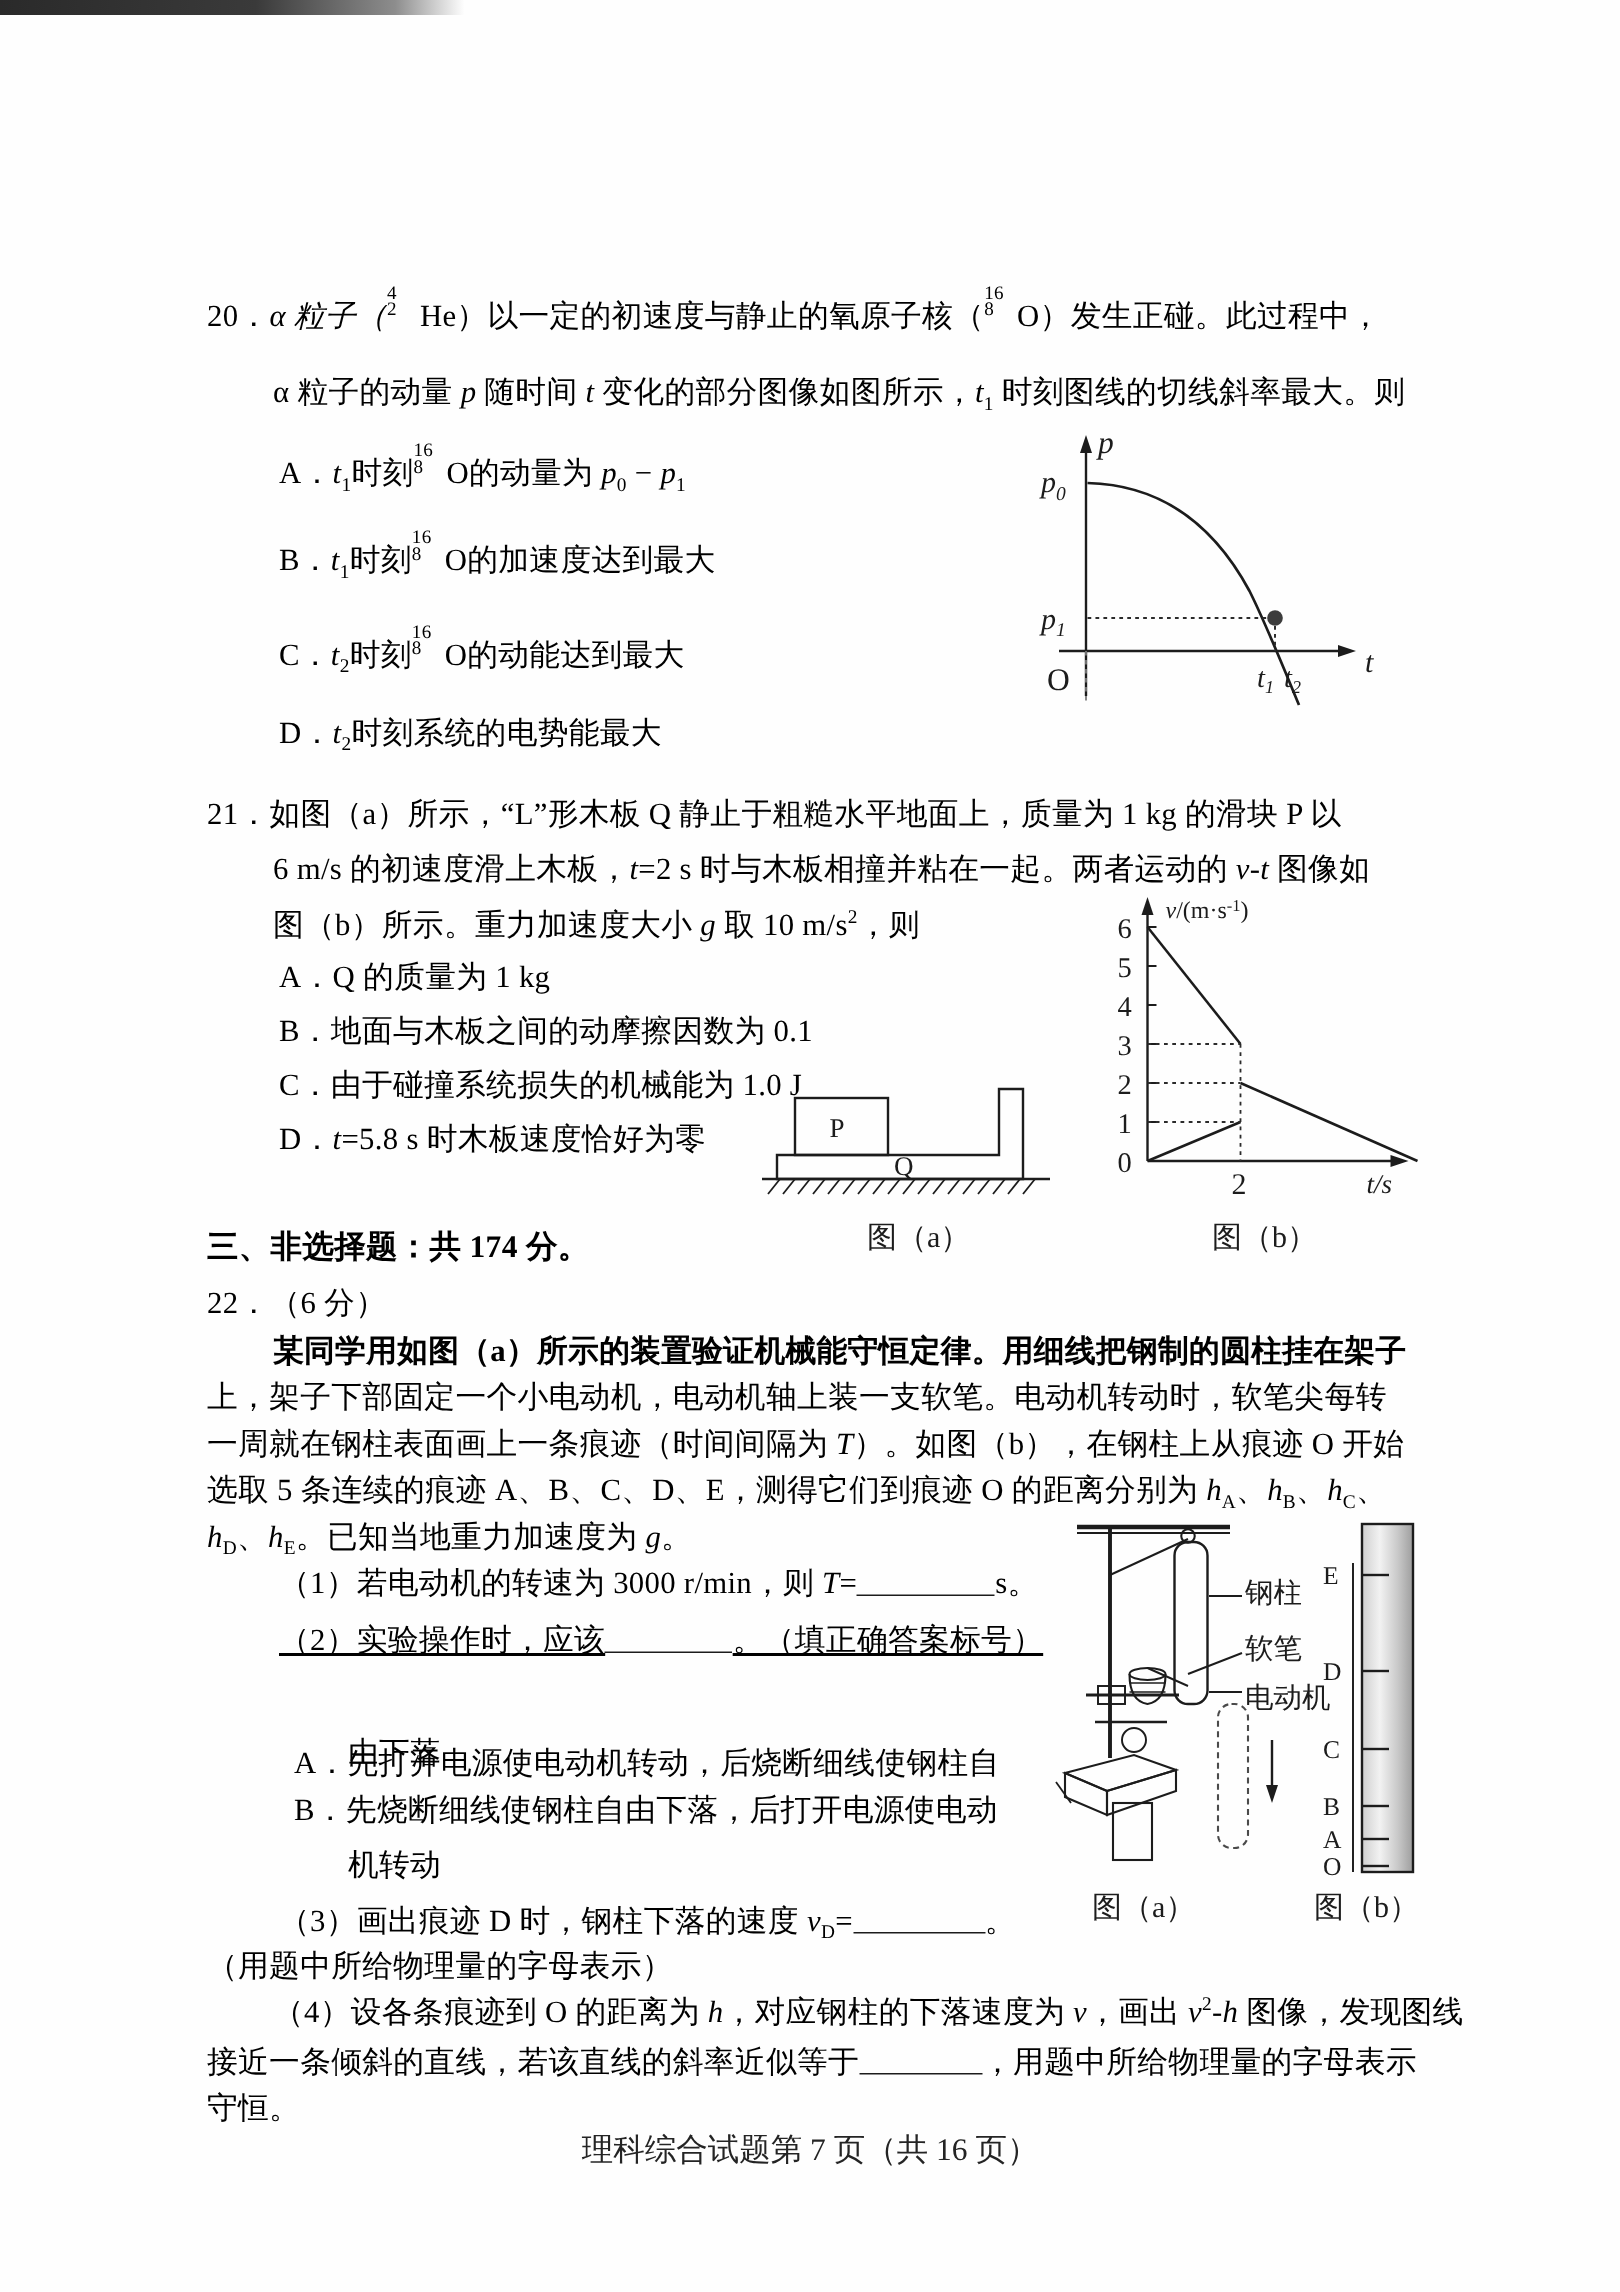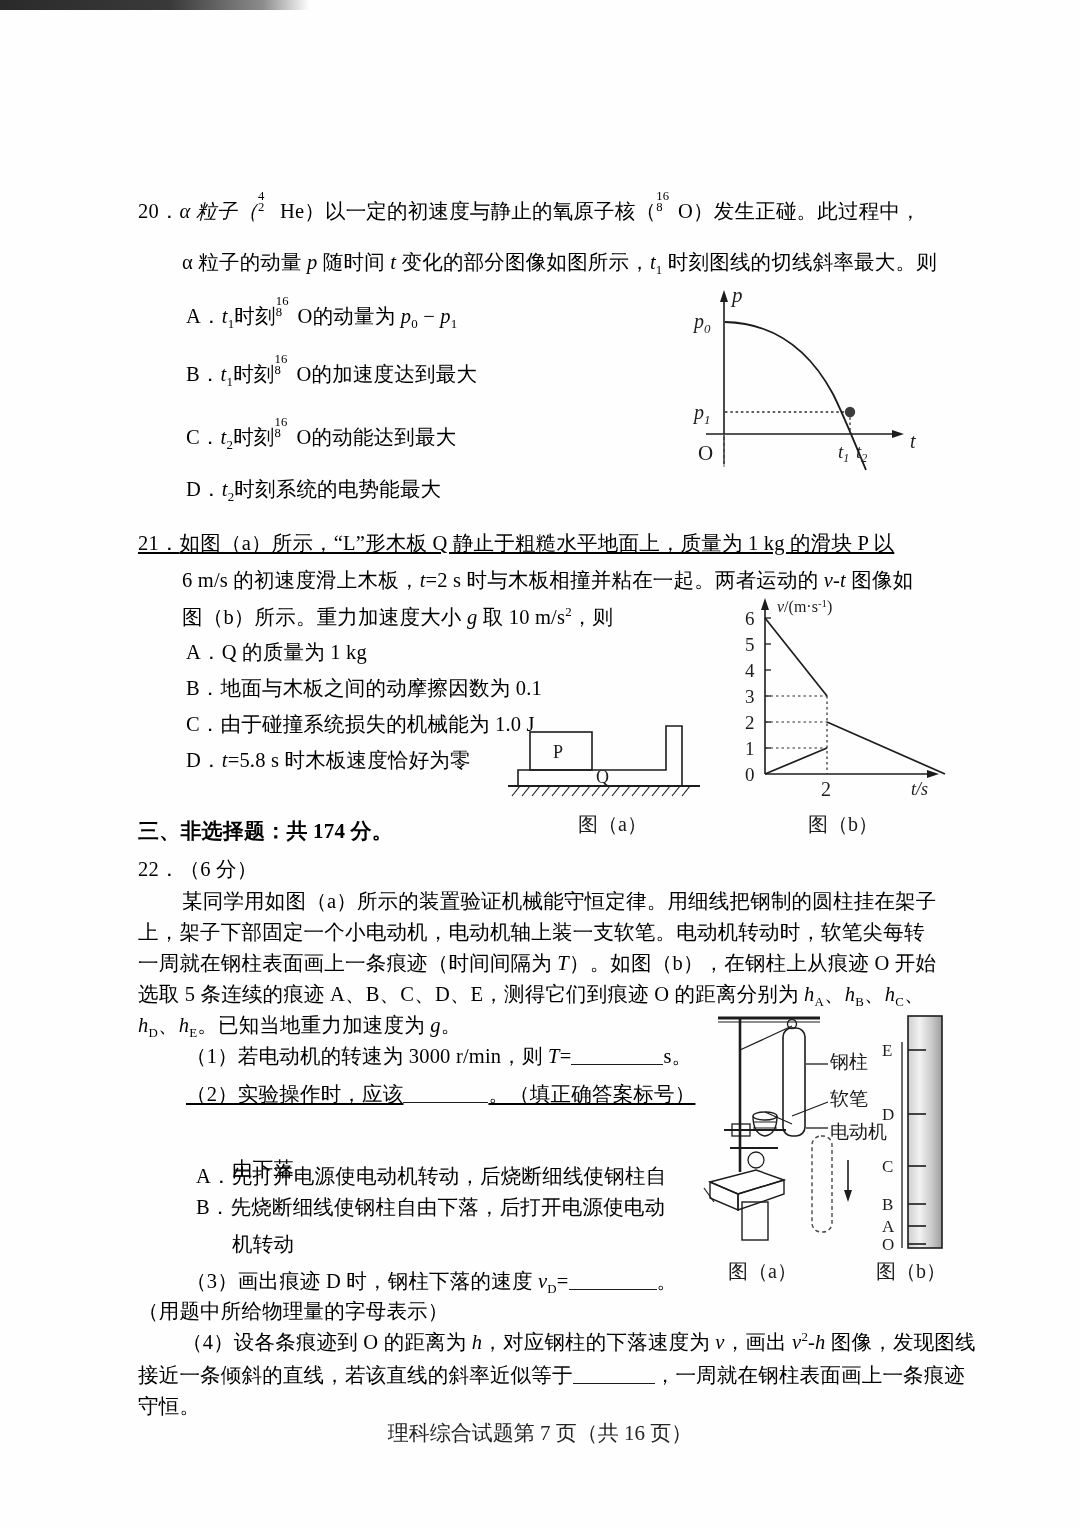--- a/index.html
+++ b/index.html
@@ -149,21 +149,21 @@
     <text x="44" y="20" font-family="Liberation Serif, serif" font-size="21" font-style="italic" fill="#1c1c1c">p</text>
     <text x="222" y="166" font-family="Liberation Serif, serif" font-size="20" font-style="italic" fill="#1c1c1c">t</text>
     <text x="6" y="46" font-family="Liberation Serif, serif" font-size="20" font-style="italic" fill="#1c1c1c">p<tspan font-size="13" dy="5">0</tspan></text>
     <text x="6" y="137" font-family="Liberation Serif, serif" font-size="20" font-style="italic" fill="#1c1c1c">p<tspan font-size="13" dy="5">1</tspan></text>
     <text x="10" y="178" font-family="Liberation Serif, serif" font-size="21" fill="#1c1c1c">O</text>
     <text x="150" y="176" font-family="Liberation Serif, serif" font-size="19" font-style="italic" fill="#1c1c1c">t<tspan font-size="12" dy="4">1</tspan></text>
     <text x="168" y="176" font-family="Liberation Serif, serif" font-size="19" font-style="italic" fill="#1c1c1c">t<tspan font-size="12" dy="4">2</tspan></text>
   </svg>
 </div>
 
-<div class="blk txt" style="left:138px; top:524px;text-decoration:underline;">
+<div class="blk txt" style="left:138px; top:524px;">
   <span>21．</span><span>如图（a）所示，“L”形木板 Q 静止于粗糙水平地面上，质量为 1 kg 的滑块 P 以</span>
 </div>
 
 <div class="blk txt" style="left:182px; top:561px;">
   <span>6 m/s 的初速度滑上木板，</span><span class="it">t</span><span>=2 s 时与木板相撞并粘在一起。两者运动的 </span><span class="it">v-t</span><span> 图像如</span>
 </div>
 
 <div class="blk txt" style="left:182px; top:598px;">
   <span>图（b）所示。重力加速度大小 </span><span class="it">g</span><span> 取 10 m/s</span><sup>2</sup><span>，则</span>
 </div>
@@ -252,21 +252,21 @@
     <text x="52" y="24" font-family="Liberation Serif, serif" font-size="16" fill="#1c1c1c"><tspan font-style="italic">v</tspan>/(m·s<tspan font-size="11" dy="-5">-1</tspan><tspan dy="5">)</tspan></text>
     <text x="186" y="207" font-family="Liberation Serif, serif" font-size="18" font-style="italic" fill="#1c1c1c">t/s</text>
   </svg>
 </div>
 <div class="cap" style="left:808px; top:811px;">图（b）</div>
 
 <div class="blk txt bold" style="left:138px; top:812px; font-size:21px;">三、非选择题：共 174 分。</div>
 
 <div class="blk txt" style="left:138px; top:850px;">22．（6 分）</div>
 
-<div class="blk txt" style="left:182px; top:882px;">某同学用如图（a）所示的装置验证机械能守恒定律。用细线把钢制的圆柱挂在架子</div>
+<div class="blk txt" style="left:182px; top:882px;font-weight:bold;">某同学用如图（a）所示的装置验证机械能守恒定律。用细线把钢制的圆柱挂在架子</div>
 <div class="blk txt" style="left:138px; top:913px;">上，架子下部固定一个小电动机，电动机轴上装一支软笔。电动机转动时，软笔尖每转</div>
 
 <div class="blk txt" style="left:138px; top:944px;">
   <span>一周就在钢柱表面画上一条痕迹（时间间隔为 </span><span class="it">T</span><span>）。如图（b），在钢柱上从痕迹 O 开始</span>
 </div>
 
 <div class="blk txt" style="left:138px; top:975px;">
   <span>选取 5 条连续的痕迹 A、B、C、D、E，测得它们到痕迹 O 的距离分别为 </span><span class="it">h</span><sub>A</sub><span>、</span><span class="it">h</span><sub>B</sub><span>、</span><span class="it">h</span><sub>C</sub><span>、</span>
 </div>
 
@@ -290,21 +290,21 @@
 <div class="blk txt" style="left:186px; top:1262px;">
   <span>（3）画出痕迹 D 时，钢柱下落的速度 </span><span class="it">v</span><sub>D</sub><span>=</span><span class="blank-line" style="width:88px;"></span><span>。</span>
 </div>
 <div class="blk txt" style="left:138px; top:1292px;">（用题中所给物理量的字母表示）</div>
 
 <div class="blk txt" style="left:182px; top:1323px;">
   <span>（4）设各条痕迹到 O 的距离为 </span><span class="it">h</span><span>，对应钢柱的下落速度为 </span><span class="it">v</span><span>，画出 </span><span class="it">v</span><sup>2</sup><span class="it">-h</span><span> 图像，发现图线</span>
 </div>
 
 <div class="blk txt" style="left:138px; top:1356px;">
-  <span>接近一条倾斜的直线，若该直线的斜率近似等于</span><span class="blank-line" style="width:82px;"></span><span>，一周就在钢柱表面画上一条痕迹</span>
+  <span>接近一条倾斜的直线，若该直线的斜率近似等于</span><span class="blank-line" style="width:82px;"></span><span>，用题中所给物理量的字母表示</span>
 </div>
 <div class="blk txt" style="left:138px; top:1387px;">守恒。</div>
 
 <div class="blk" id="q22-figa">
   <svg width="170" height="240" viewBox="0 0 170 240">
 
     <line class="stroke" x1="18" y1="6" x2="120" y2="6" stroke-width="3"></line>
     <line class="stroke" x1="18" y1="10" x2="120" y2="10" stroke-width="1.2"></line>
 
     <line class="stroke" x1="40" y1="6" x2="40" y2="160" stroke-width="2.6"></line>

